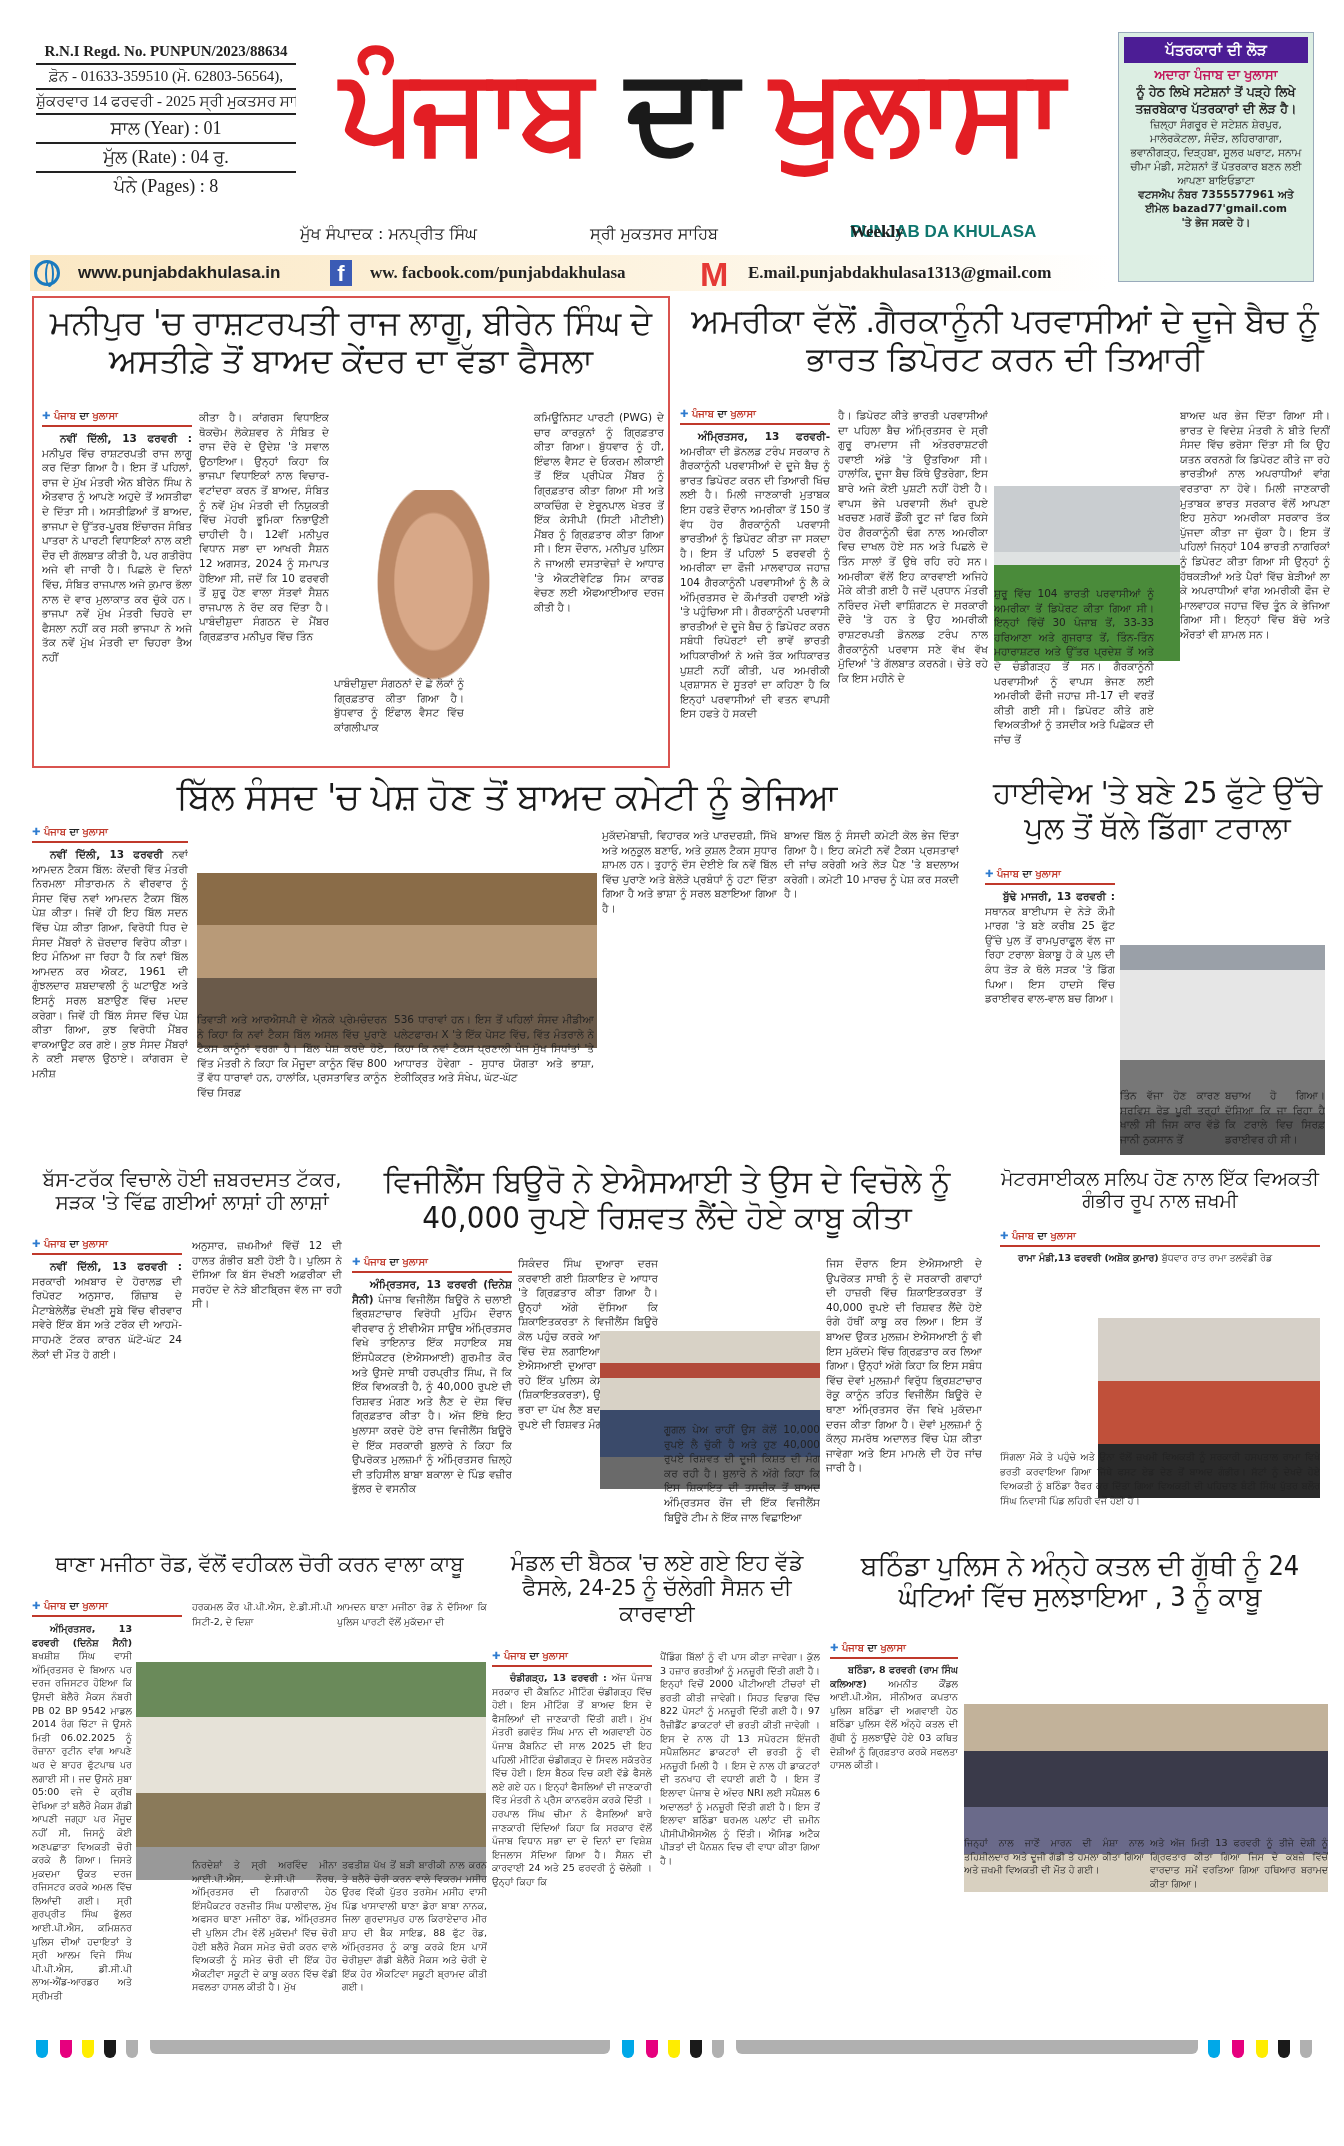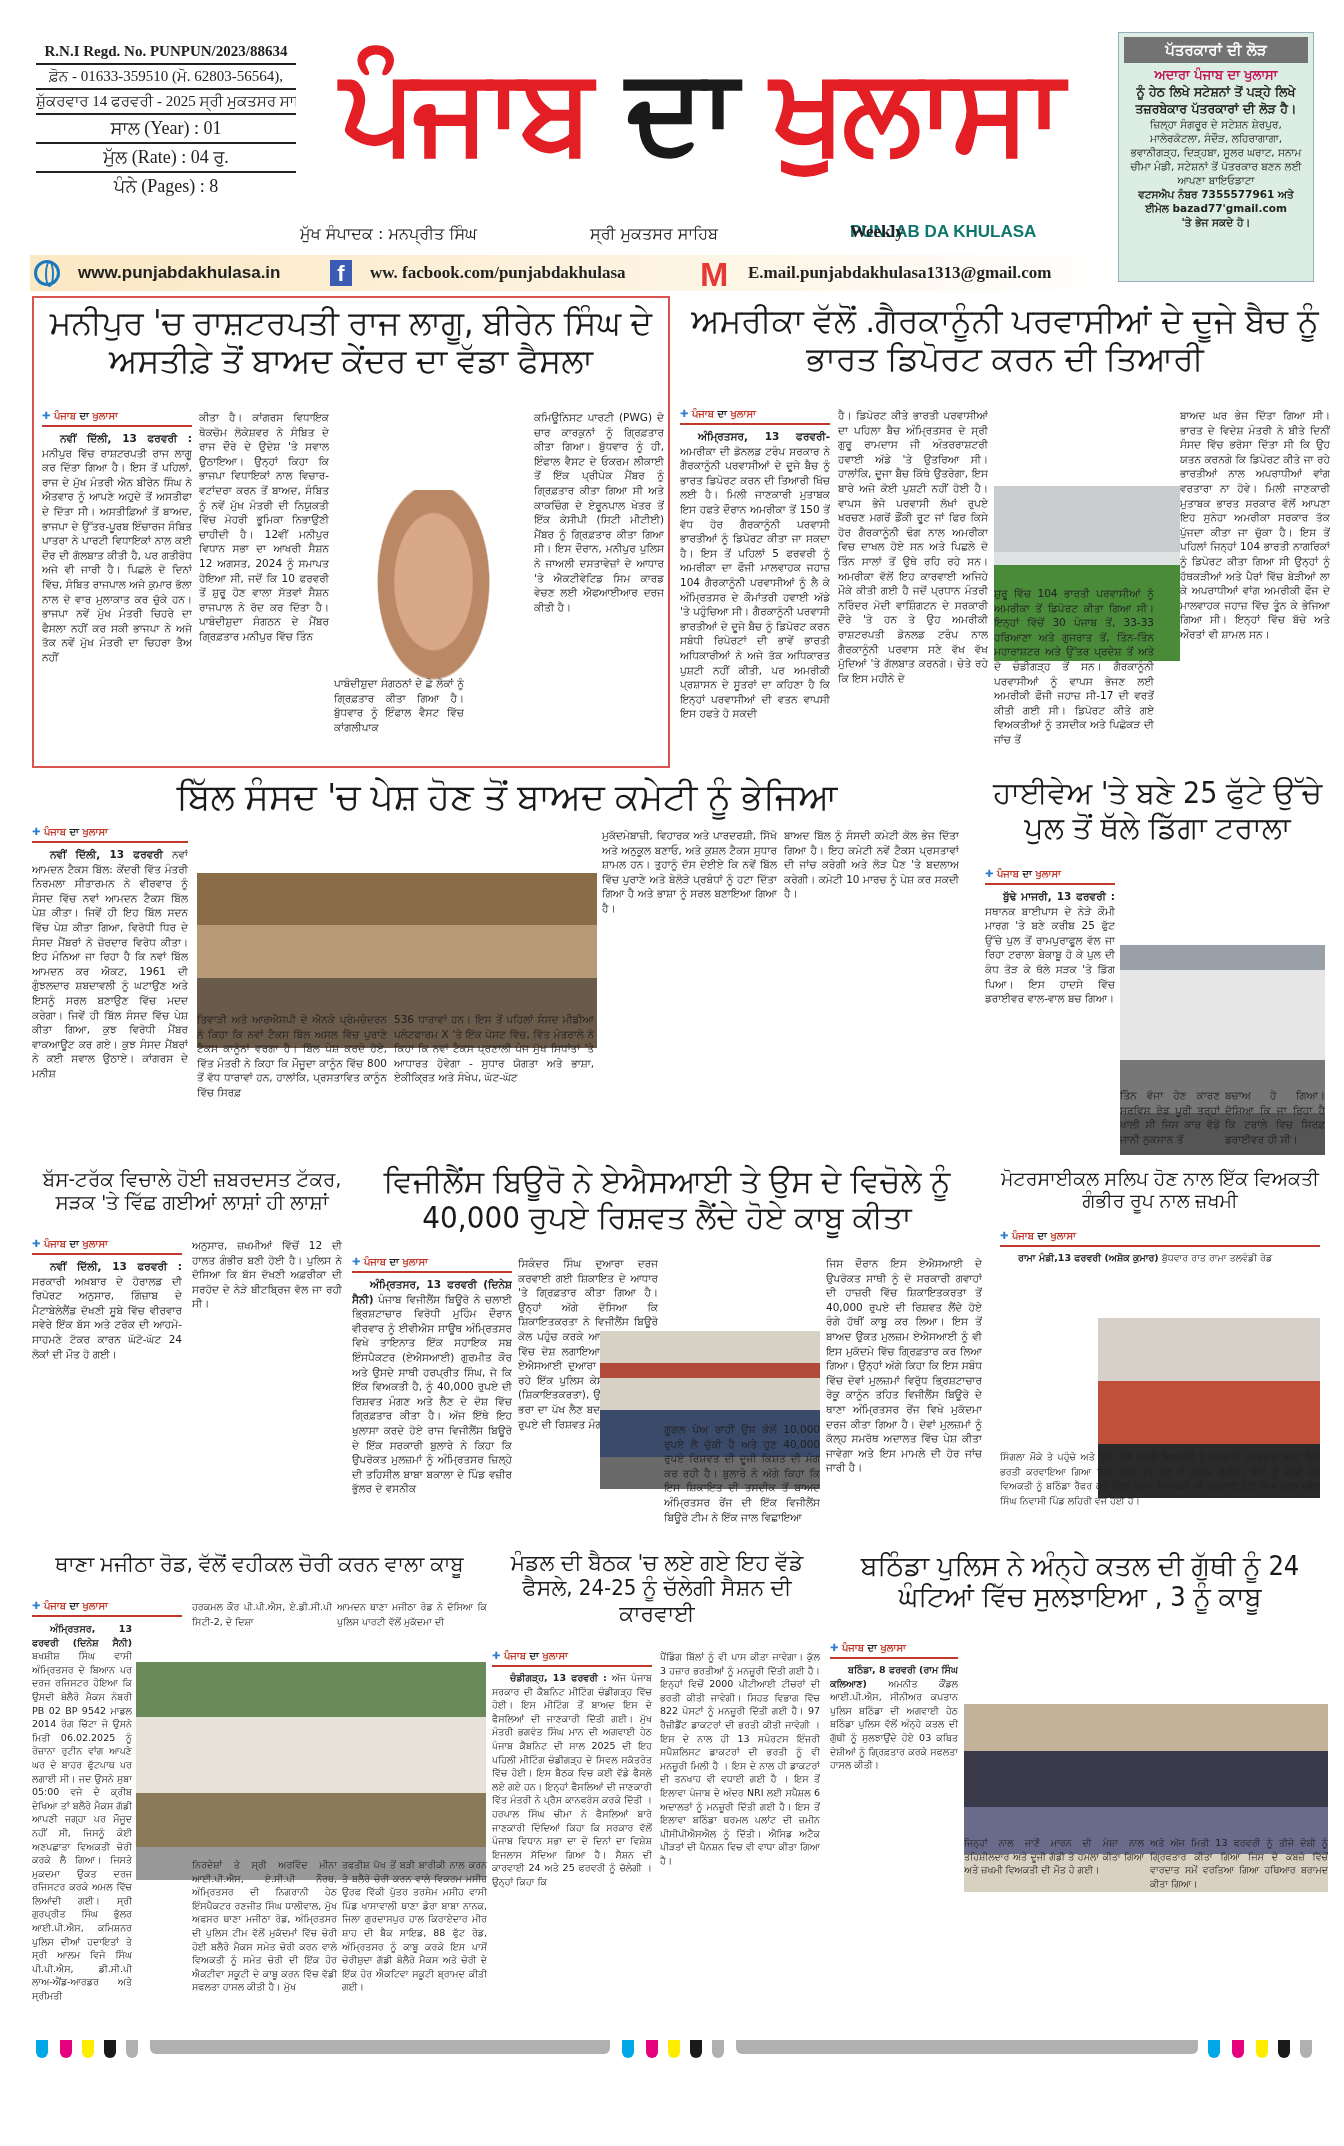--- a/index.html
+++ b/index.html
@@ -20,21 +20,21 @@
 .contact-bar .item{position:absolute;display:flex;align-items:center;gap:18px;font-size:17px;white-space:nowrap}
 .contact-bar .web{font-family:"Liberation Sans",sans-serif;font-weight:bold}
 .contact-bar .serif{font-family:"Liberation Serif",serif;font-weight:bold}
 .globe{width:26px;height:26px;border-radius:50%;border:3px solid #1a7abf;position:relative}
 .globe:before{content:"";position:absolute;left:8px;top:-2px;width:5px;height:22px;border:2px solid #1a7abf;border-radius:50%}
 .fb{width:22px;height:26px;background:#3b5bb5;color:#fff;font-weight:bold;font-size:22px;text-align:center;line-height:28px;font-family:"Liberation Sans",sans-serif}
 .gm{width:30px;height:24px;position:relative}
 .gm:before{content:"M";position:absolute;left:0;top:-6px;font-size:34px;color:#e53935;font-family:"Liberation Sans",sans-serif;font-weight:bold}
 
 .ad{left:1118px;top:32px;width:196px;height:250px;background:#dceee3;border:1px solid #9ab;text-align:center;padding:4px 5px}
-.ad-head{background:#737373;color:#fff;font-weight:bold;font-size:15px;padding:4px 5px}
+.ad-head{background:#4c1d95;color:#fff;font-weight:bold;font-size:15px;padding:4px 5px}
 .ad-sub{color:#c2185b;font-weight:bold;font-size:13px;margin-top:4px}
 .ad-bold{font-weight:bold;font-size:12.5px;line-height:17px}
 .ad-txt{font-size:10.5px;line-height:14px}
 
 .hl{font-weight:normal;color:#1a1a1a;text-align:center;line-height:1.15;font-family:"DejaVu Sans Condensed","DejaVu Sans",sans-serif}
 .box-red{border:2px solid #d9534f}
 .byline{font-size:10px;color:#c0392b;font-weight:bold;border-bottom:2px solid #c0392b;padding-bottom:3px;margin-bottom:4px}
 .byline .plus{color:#2e7bcf}
 .byline .blk{color:#222}
 .col{font-size:10.5px;line-height:14.6px;text-align:justify;color:#222;overflow:hidden}

